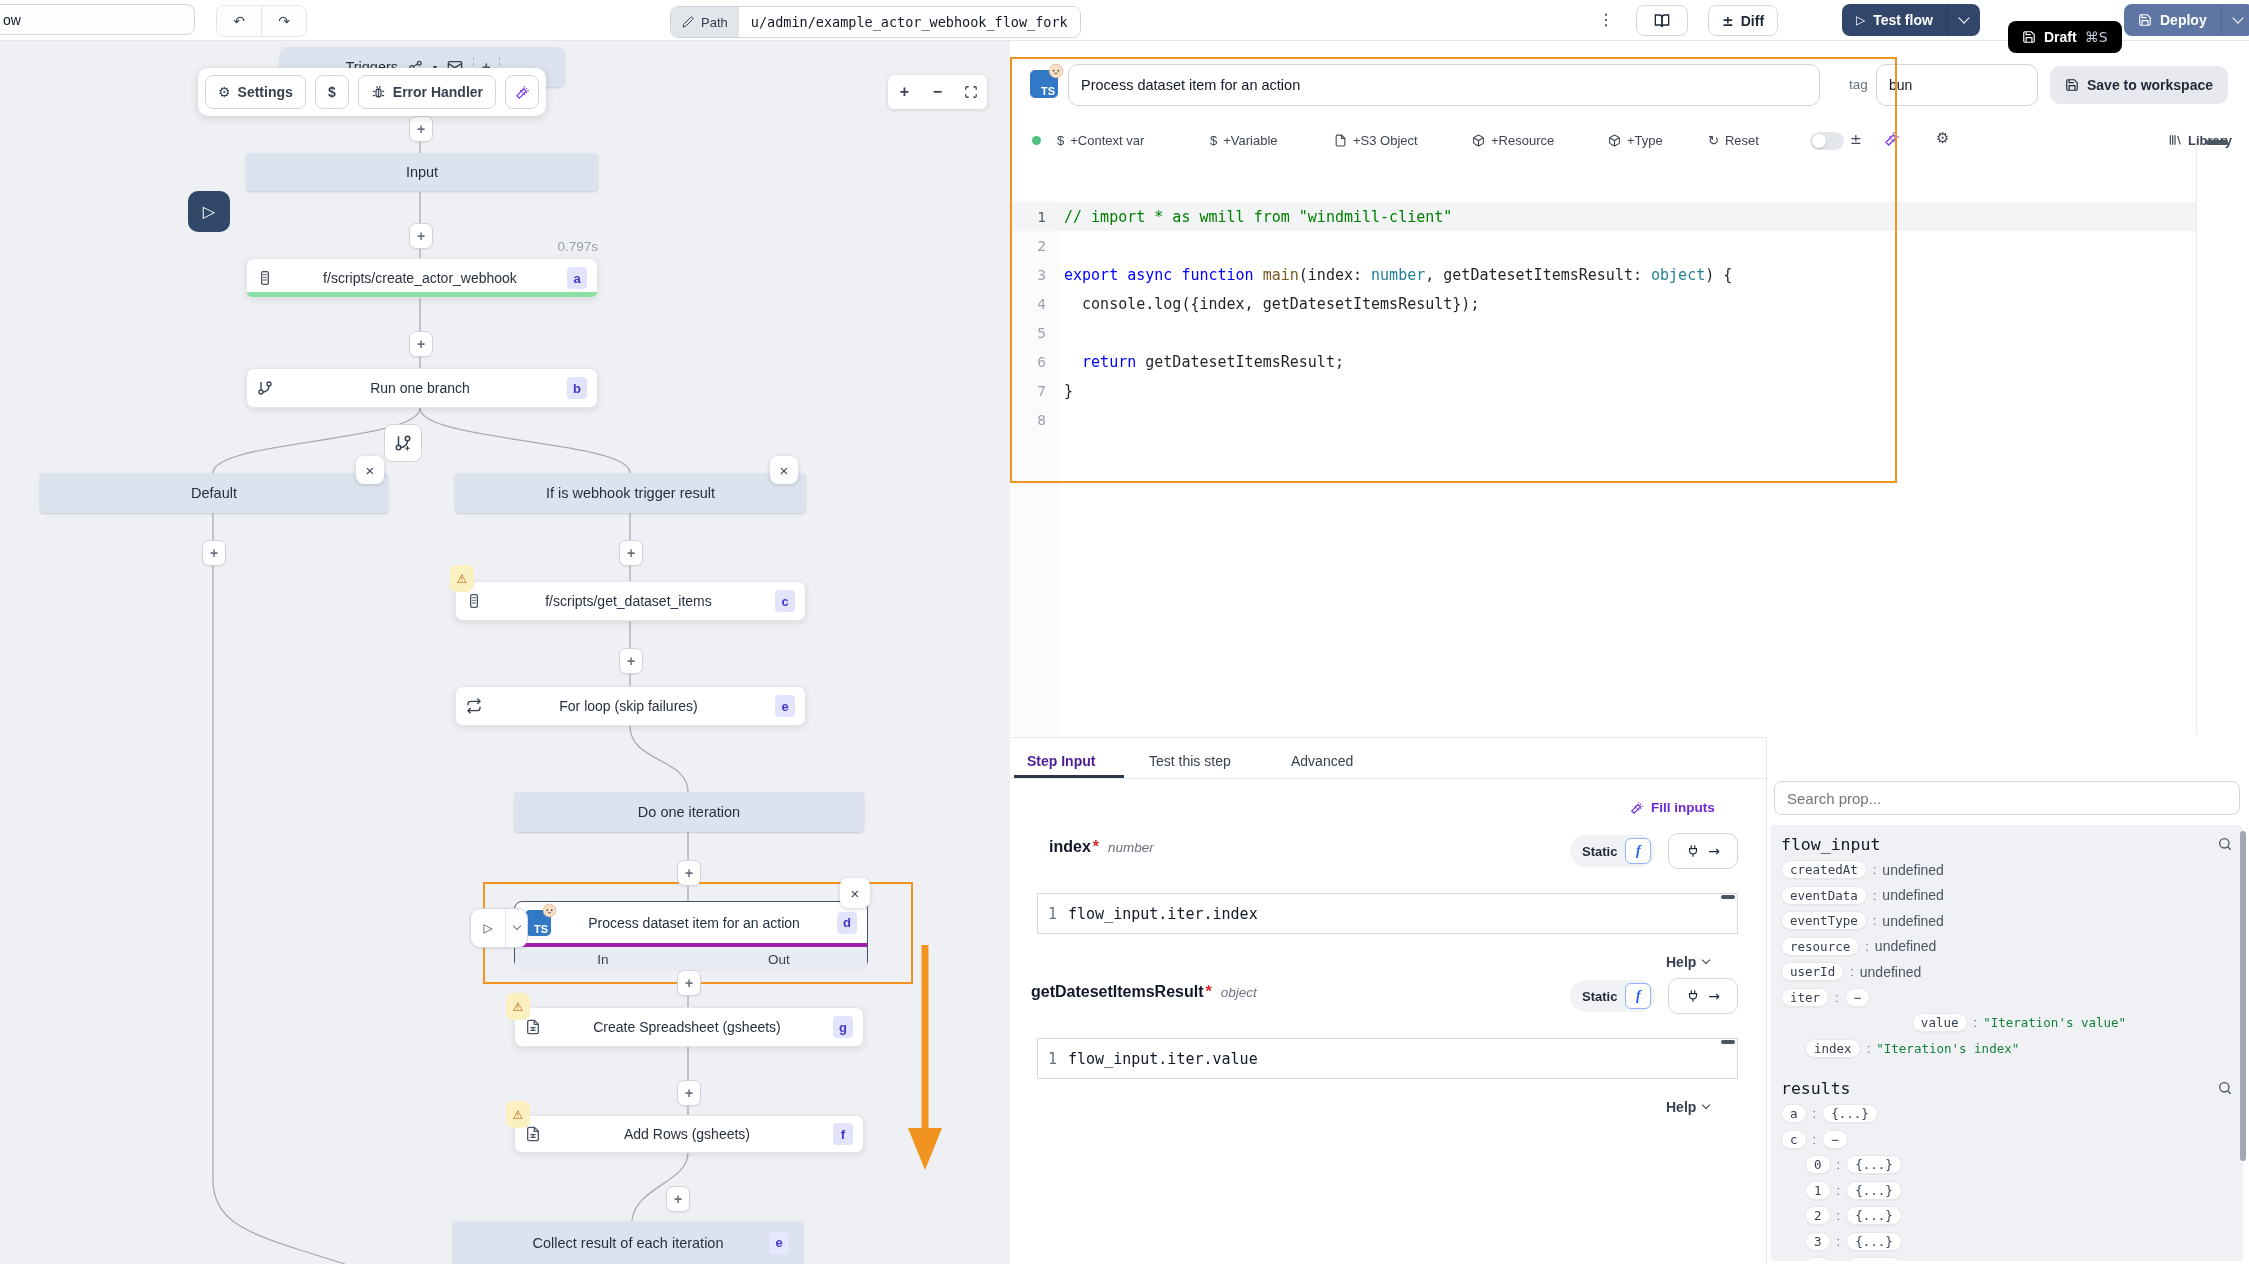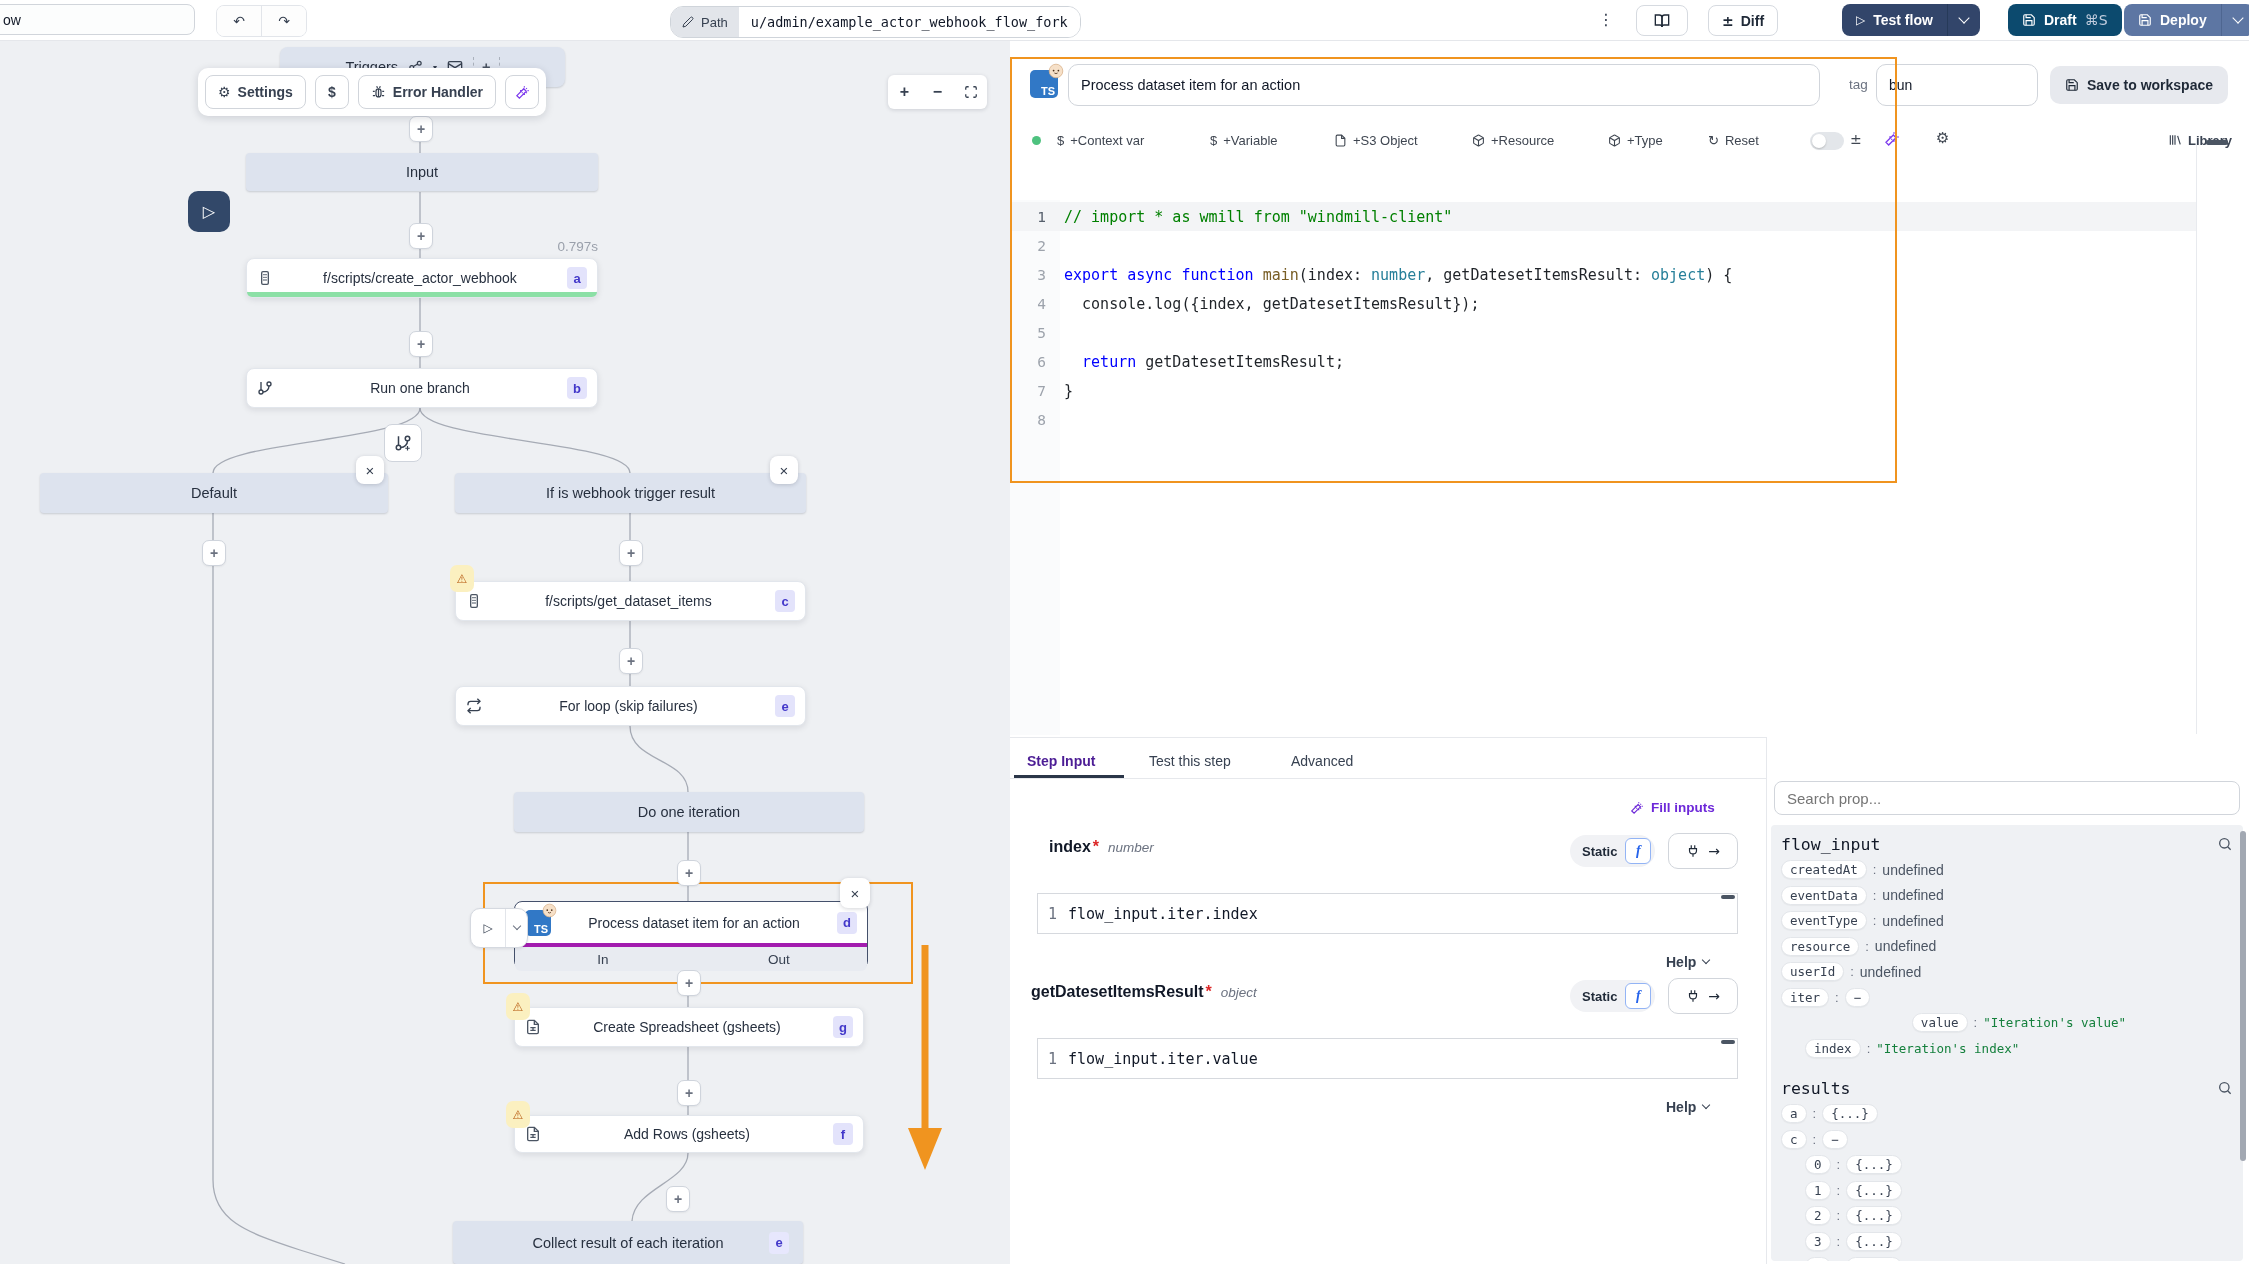--- a/index.html
+++ b/index.html
@@ -5,21 +5,21 @@
   html,body{margin:0;padding:0;background:#fff;font-family:"Liberation Sans",sans-serif;}
   body{width:2249px;height:1264px;overflow:hidden;position:relative;color:#1f2937;}
   .abs{position:absolute;}
   svg.ic{display:block;}
   
   .topbar{position:absolute;left:0;top:0;width:2249px;height:40px;background:#fff;border-bottom:1px solid #e5e7eb;z-index:20;}
   .inp{border:1px solid #d1d5db;border-radius:8px;background:#fff;font-family:"Liberation Sans",sans-serif;font-size:14px;color:#111827;padding:0 12px;box-sizing:border-box;outline:none;}
   .histgrp{display:flex;border:1px solid #e2e5ea;border-radius:8px;overflow:hidden;background:#fff;}
   .histbtn{width:44px;height:30px;display:flex;align-items:center;justify-content:center;color:#374151;font-family:"DejaVu Sans",sans-serif;font-size:14px;background:#fdfdfd;}
   .histbtn+.histbtn{border-left:1px solid #e2e5ea;}
-  .pathgrp{display:flex;height:30px;border:1px solid #cfd4da;border-radius:13px;overflow:hidden;}
+  .pathgrp{display:flex;height:30px;border:1px solid #cfd4da;border-radius:8px;overflow:hidden;}
   .pathlab{display:flex;align-items:center;gap:7px;background:#e2e5ea;color:#374151;font-size:13px;padding:0 11px;}
   .pathval{display:flex;align-items:center;background:#fff;font-family:"DejaVu Sans Mono",monospace;font-size:13.5px;color:#111827;padding:0 12px;}
   .ghostbtn{display:flex;align-items:center;justify-content:center;gap:7px;height:31px;border:1px solid #d6dae0;border-radius:8px;background:#fff;color:#1f2937;font-size:14px;font-weight:600;padding:0 13px;box-sizing:border-box;}
   .darkgrp{display:flex;height:32px;border-radius:8px;overflow:hidden;color:#fff;}
   .tfmain{display:flex;align-items:center;gap:8px;padding:0 14px;font-size:14px;font-weight:600;}
   .chevseg{width:32px;display:flex;align-items:center;justify-content:center;}
   .chev{display:inline-block;width:7px;height:7px;border-right:1.8px solid currentColor;border-bottom:1.8px solid currentColor;transform:rotate(45deg);margin-top:-4px;}
   
   .canvas{position:absolute;left:0;top:40px;width:1010px;height:1224px;background:#eef0f3;border-right:1px solid #e2e5ea;overflow:hidden;}
   .vnode{position:absolute;background:#dde3ee;border-radius:4px;box-shadow:0 1px 2px rgba(30,41,59,.18);display:flex;align-items:center;justify-content:center;font-size:14.5px;color:#27303f;z-index:2;}
@@ -104,21 +104,21 @@
   <div class="darkgrp abs" style="left:1842px;top:4px;background:#32456a;">
     <div class="tfmain">
       <span class="glyph" style="font-size:12px;">▷</span>
       <span>Test flow</span>
     </div>
     <div style="width:1px;background:#263a59;"></div>
     <div class="chevseg">
         <span class="chev"></span>
       </div>
   </div>
-  <div class="darkgrp abs" style="left:2008px;top:4px;background:#0c4a6e;text-align:right;">
+  <div class="darkgrp abs" style="left:2008px;top:21px;background:#000000;text-align:right;">
     <div class="tfmain">
       <svg class="ic" width="14" height="14" viewBox="0 0 24 24" fill="none" stroke="#fff" stroke-width="2">
           <path d="M19 21H5a2 2 0 0 1-2-2V5a2 2 0 0 1 2-2h11l5 5v11a2 2 0 0 1-2 2z"></path>
           <path d="M17 21v-8H7v8"></path>
           <path d="M7 3v5h8"></path>
         </svg>
       <span>Draft</span>
       <span style="color:#c2cdde;font-weight:400;font-family:'DejaVu Sans',sans-serif;">⌘S</span>
     </div>
   </div>

